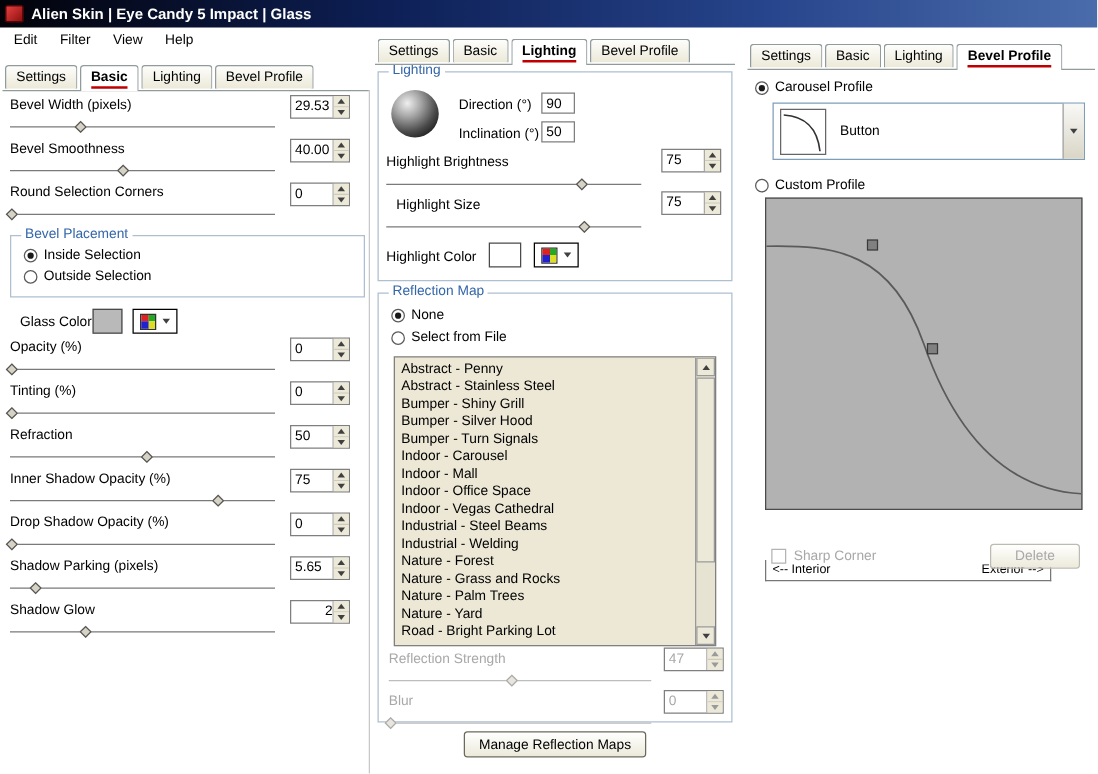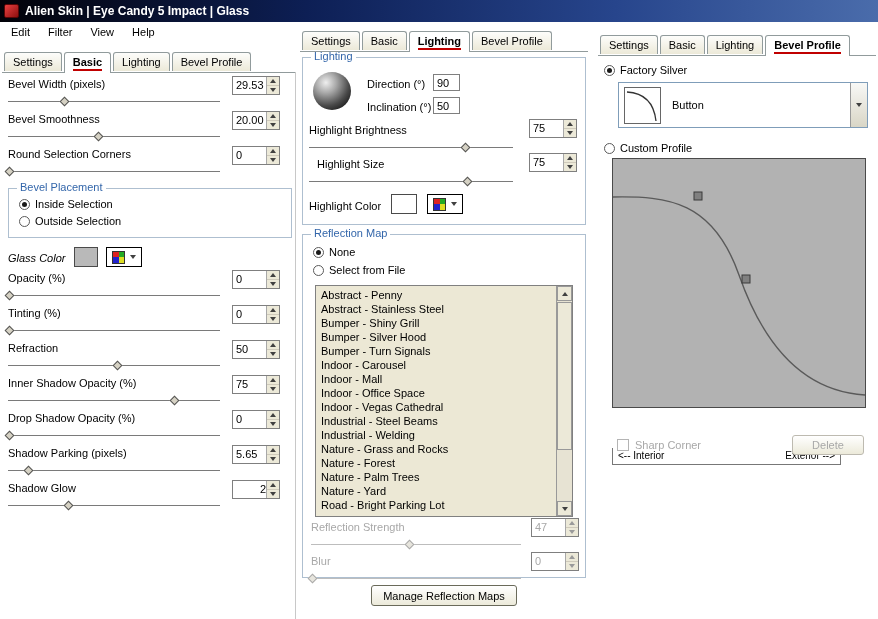--- a/index.html
+++ b/index.html
@@ -142,21 +142,21 @@
     </div>
     <div class="slider" style="left:0;top:18px;width:212px;">
       <div class="track"></div>
       <div class="thumb" style="left:27%;"></div>
     </div>
   </div>
 
   <div class="lrow" style="left:8px;top:113px;">
     <div class="lbl">Bevel Smoothness</div>
     <div class="spin" style="right:12px;top:-2px;">
-      <div class="spin-val">20.00</div>
+      <div class="spin-val">40.00</div>
       <div class="spin-arrows">
         <div class="spin-btn">
             <i class="tri-up"></i>
           </div>
         <div class="spin-btn">
             <i class="tri-down"></i>
           </div>
       </div>
     </div>
     <div class="slider" style="left:0;top:18px;width:212px;">
@@ -186,21 +186,21 @@
 
   <div class="group" style="left:8px;top:188px;width:284px;height:50px;">
     <span class="gtitle">Bevel Placement</span>
     <div class="radio sel" style="left:10px;top:10px;"></div>
     <div class="rlabel" style="left:26px;top:9px;">Inside Selection</div>
     <div class="radio" style="left:10px;top:27px;"></div>
     <div class="rlabel" style="left:26px;top:26px;">Outside Selection</div>
   </div>
 
 
-  <div class="lbl" style="position:absolute;left:8px;top:252px;font-style:italic;">Glass Color</div>
+  <div class="lbl" style="position:absolute;left:16px;top:252px;">Glass Color</div>
   <div class="swatch" style="left:74px;top:247px;width:24px;height:20px;background:#b9b9b9;"></div>
   <div class="cpick" style="left:106px;top:247px;">
     <span class="cgrid">
         <i></i>
         <i></i>
         <i></i>
         <i></i>
       </span>
     <i class="tri-down"></i>
   </div>
@@ -414,22 +414,22 @@
         <div class="litem">Abstract - Stainless Steel</div>
         <div class="litem">Bumper - Shiny Grill</div>
         <div class="litem">Bumper - Silver Hood</div>
         <div class="litem">Bumper - Turn Signals</div>
         <div class="litem">Indoor - Carousel</div>
         <div class="litem">Indoor - Mall</div>
         <div class="litem">Indoor - Office Space</div>
         <div class="litem">Indoor - Vegas Cathedral</div>
         <div class="litem">Industrial - Steel Beams</div>
         <div class="litem">Industrial - Welding</div>
+        <div class="litem">Nature - Forest</div>
         <div class="litem">Nature - Grass and Rocks</div>
-        <div class="litem">Nature - Forest</div>
         <div class="litem">Nature - Palm Trees</div>
         <div class="litem">Nature - Yard</div>
         <div class="litem">Road - Bright Parking Lot</div>
       </div>
       <div class="sb">
         <div class="sb-btn" style="top:0;">
             <i class="tri-up"></i>
           </div>
         <div class="sb-thumb"></div>
         <div class="sb-btn" style="bottom:0;">
@@ -483,21 +483,21 @@
 
   <div class="tabs" style="left:600px;top:35px;">
     <div class="tab"><span>Settings</span></div>
     <div class="tab"><span>Basic</span></div>
     <div class="tab"><span>Lighting</span></div>
     <div class="tab active"><span>Bevel Profile</span></div>
   </div>
   <div class="tabline" style="left:598px;top:55px;width:278px;"></div>
 
   <div class="radio sel" style="left:604px;top:65px;"></div>
-  <div class="rlabel" style="left:620px;top:64px;">Factory Silver</div>
+  <div class="rlabel" style="left:620px;top:64px;">Carousel Profile</div>
 
   <div class="combo">
     <div class="combo-thumb">
       <svg width="35" height="35" viewBox="0 0 35 35">
         <path d="M 2 4 C 19 5 29 15 31 33" fill="none" stroke="#333" stroke-width="1.3"></path>
       </svg>
     </div>
     <div class="combo-label">Button</div>
     <div class="combo-arrow">
       <i class="tri-down"></i>

